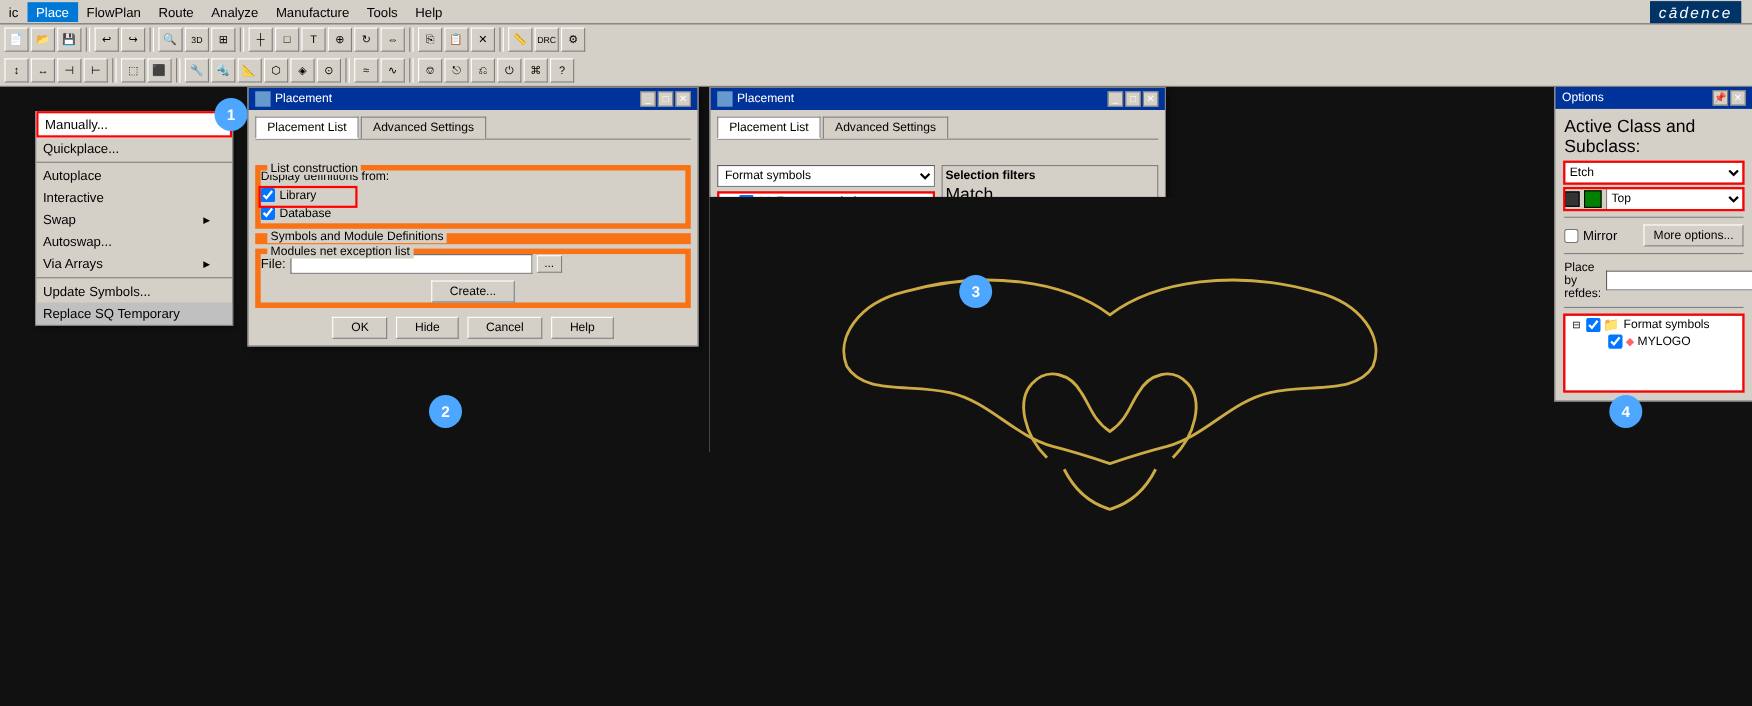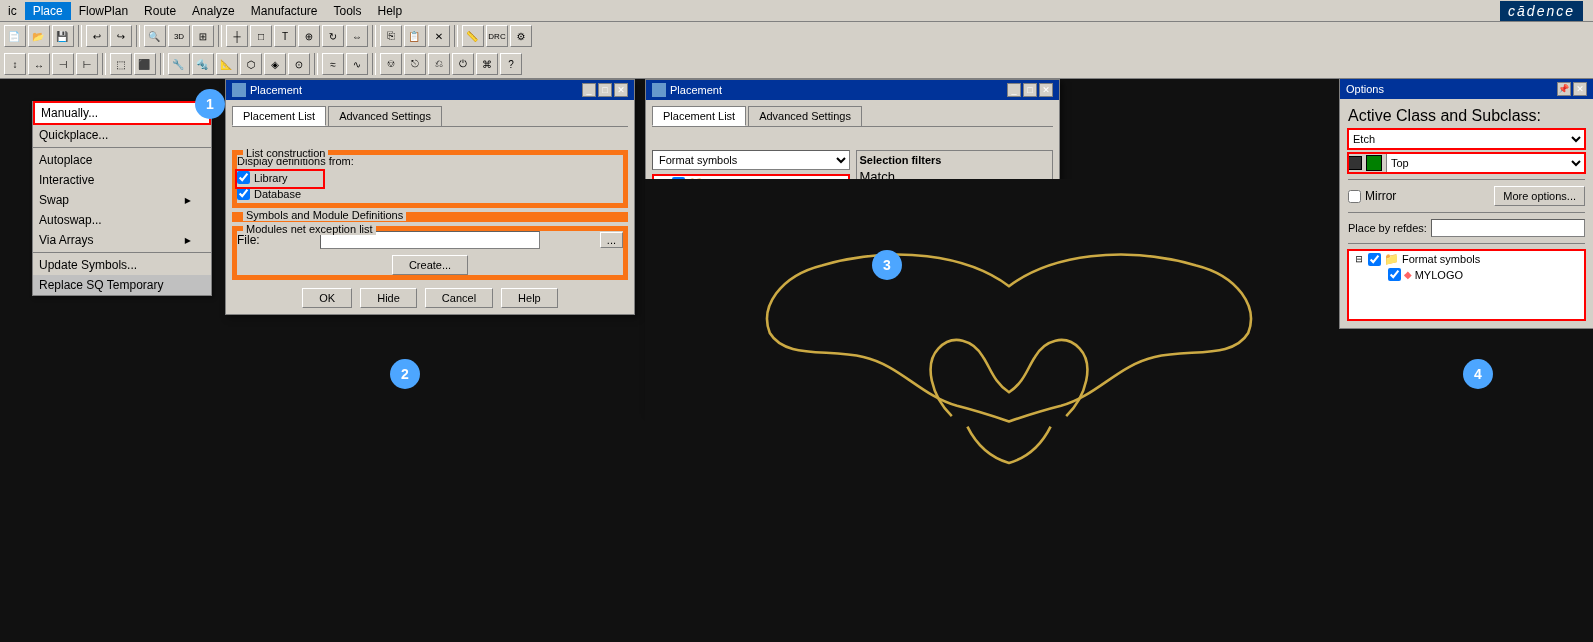--- a/index.html
+++ b/index.html
@@ -235,21 +235,20 @@
       border-left-color: #606060;
       background: #fff;
       height: 18px;
       font-size: 11px;
       padding: 0 2px;
     }
     .file-input-row {
       display: flex;
       align-items: center;
       gap: 4px;
-      justify-content: space-between;
     }
 
     
     .tree-container {
       background: #fff;
       border: 1px solid #808080;
       border-top-color: #606060;
       border-left-color: #606060;
       overflow: auto;
     }
@@ -275,21 +274,21 @@
       height: 20px;
       font-size: 11px;
       padding: 0 2px;
     }
 
     
     .options-panel {
       position: absolute;
       right: 0;
       top: 0;
-      width: 254px;
+      width: 180px;
       background: #d4d0c8;
       border-left: 1px solid #808080;
       border-bottom: 1px solid #808080;
       z-index: 150;
     }
     .options-titlebar {
       background: #003399;
       color: #fff;
       padding: 3px 6px;
       display: flex;
@@ -575,21 +574,21 @@
               <span>MYLOGO</span>
             </div>
           </div>
           
           <div style="position:absolute; top:24px; left:0; right:0; height:60px; border:2px solid red; pointer-events:none;"></div>
         </div>
 
         <div style="flex:1;">
           <div style="border:1px solid #808080; padding:3px; margin-bottom:4px;">
             <div style="font-size:11px; font-weight:bold; margin-bottom:3px;">Selection filters</div>
-            <div style="font-size:13px; margin-bottom:16px;">Match</div>
+            <div style="font-size:16px; margin-bottom:16px;">Match</div>
             <input type="text" class="text-input" style="width: 100%;">
           </div>
 
           <div class="quickview-box">
             <div class="quickview-label">Quickview</div>
             <div class="quickview-canvas" style="width:100%; height:90px;">
               
               <svg viewBox="0 0 160 90" style="width:100%;height:100%;">
                 <g stroke="#ccaa44" stroke-width="1.5" fill="none">
 

